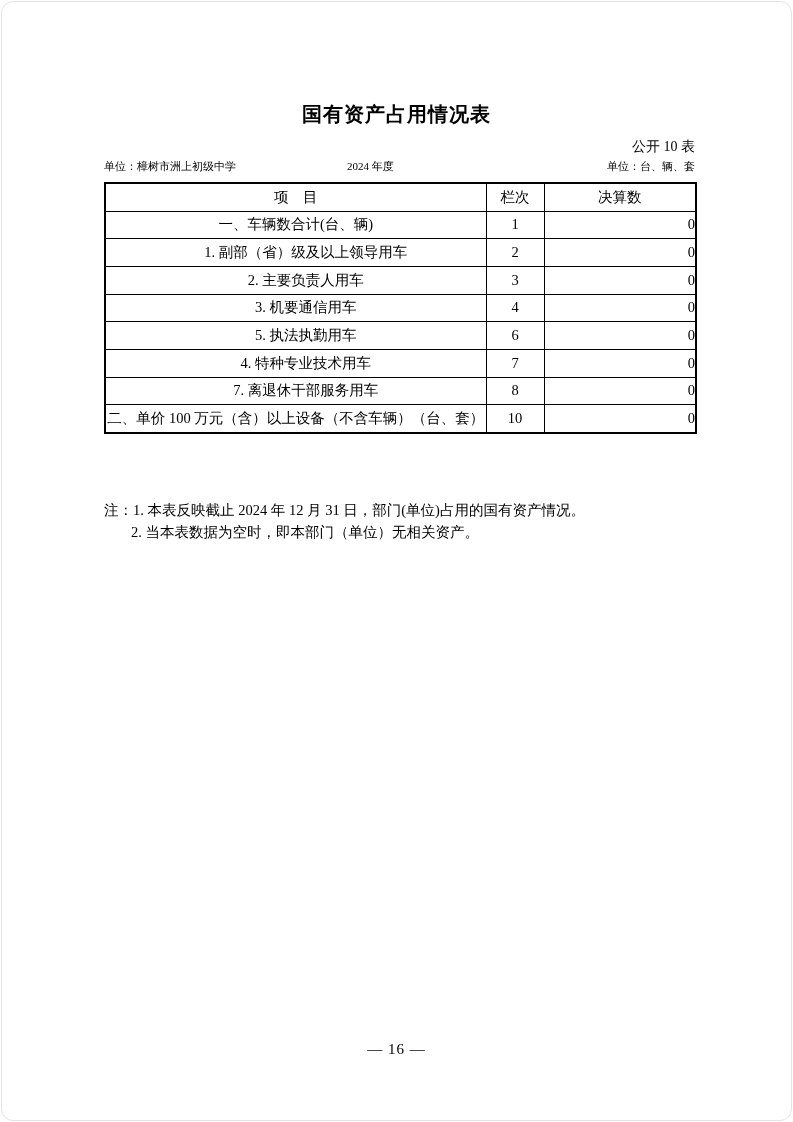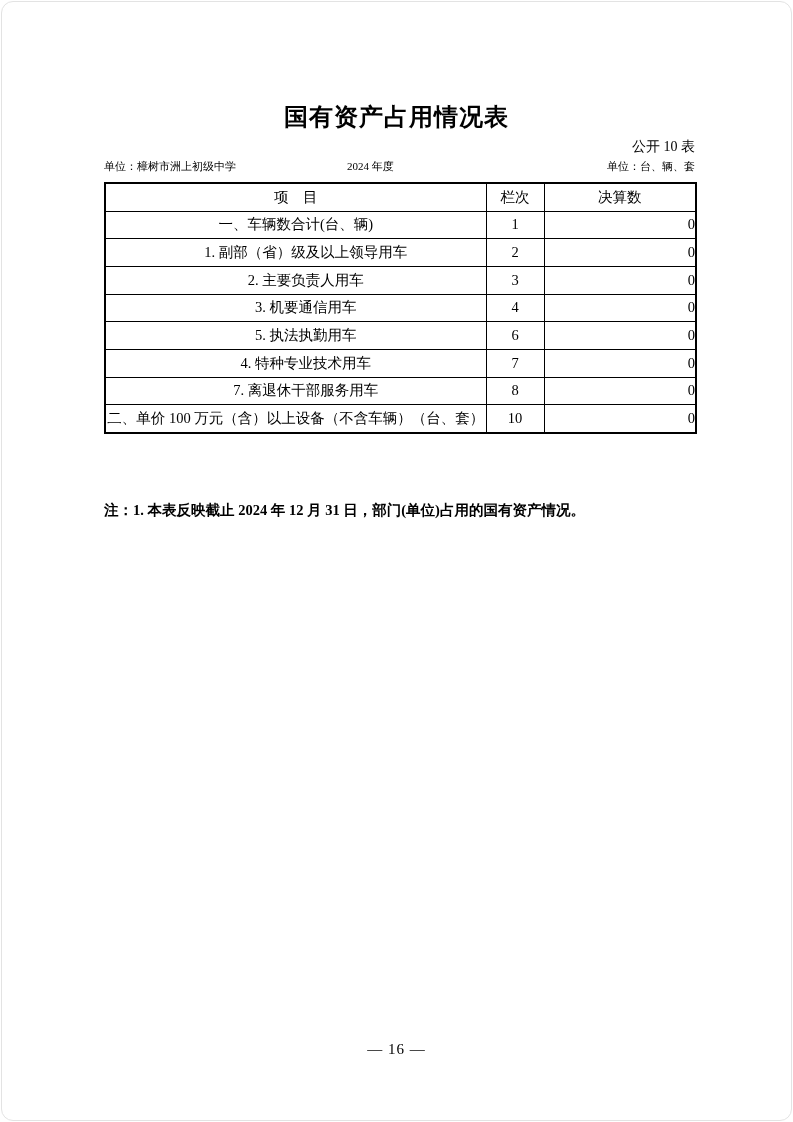--- a/index.html
+++ b/index.html
@@ -13,21 +13,21 @@
   }
   .page-edge {
     position: absolute; left: 1px; top: 1px; right: 1px; bottom: 1px;
     border: 1px solid #e3e3e3; border-radius: 12px;
     pointer-events: none;
   }
   .doc-title {
     position: absolute; top: 101px; left: 0; width: 100%;
     text-align: center;
     font-family: "Liberation Sans", "DejaVu Sans", sans-serif;
-    font-weight: bold; font-size: 24px; letter-spacing: 1px;
+    font-weight: bold; font-size: 20px; letter-spacing: 1px;
   }
   .table-type {
     position: absolute; top: 138px; left: 104px; width: 591px;
     text-align: right; font-size: 14px;
   }
   .unit-row {
     position: absolute; top: 159px; left: 104px; width: 591px;
     height: 20px; font-size: 11px;
   }
   .unit-left   { position: absolute; left: 0; top: 0; }
@@ -48,21 +48,21 @@
   }
   tr.header-row { height: 28px; }
   tr.header-row th { text-align: center; }
   tr.data-row { height: 27.7px; }
   td.cell-item { text-align: center; padding-left: 7px; }
   td.cell-item.indent { padding-left: 20px; }
   td.cell-col { text-align: center; }
   td.cell-amt { text-align: right; padding-right: 8px; }
   .notes {
     position: absolute; left: 104px; top: 499px; width: 600px;
-    font-size: 14.5px; line-height: 22px; font-weight: bold;
+    font-size: 14.5px; line-height: 22px;
   }
   .note-line2 { padding-left: 27px; }
   .page-number {
     position: absolute; top: 1041px; left: 0; width: 100%;
     text-align: center; font-size: 15px;
     letter-spacing: 1px;
   }
 </style>
 </head>
 <body>
@@ -131,15 +131,16 @@
       <tr class="data-row">
     <td class="cell-item">二、单价 100 万元（含）以上设备（不含车辆）（台、套）</td>
     <td class="cell-col">10</td>
     <td class="cell-amt">0</td>
   </tr>
     </tbody>
 </table>
 
 <div class="notes">
   <div class="note-line1">注：1. 本表反映截止 2024 年 12 月 31 日，部门(单位)占用的国有资产情况。</div>
+  <div class="note-line2">2. 当本表数据为空时，即本部门（单位）无相关资产。</div>
 </div>
 
 <div class="page-number">— 16 —</div>
 
 </body></html>

